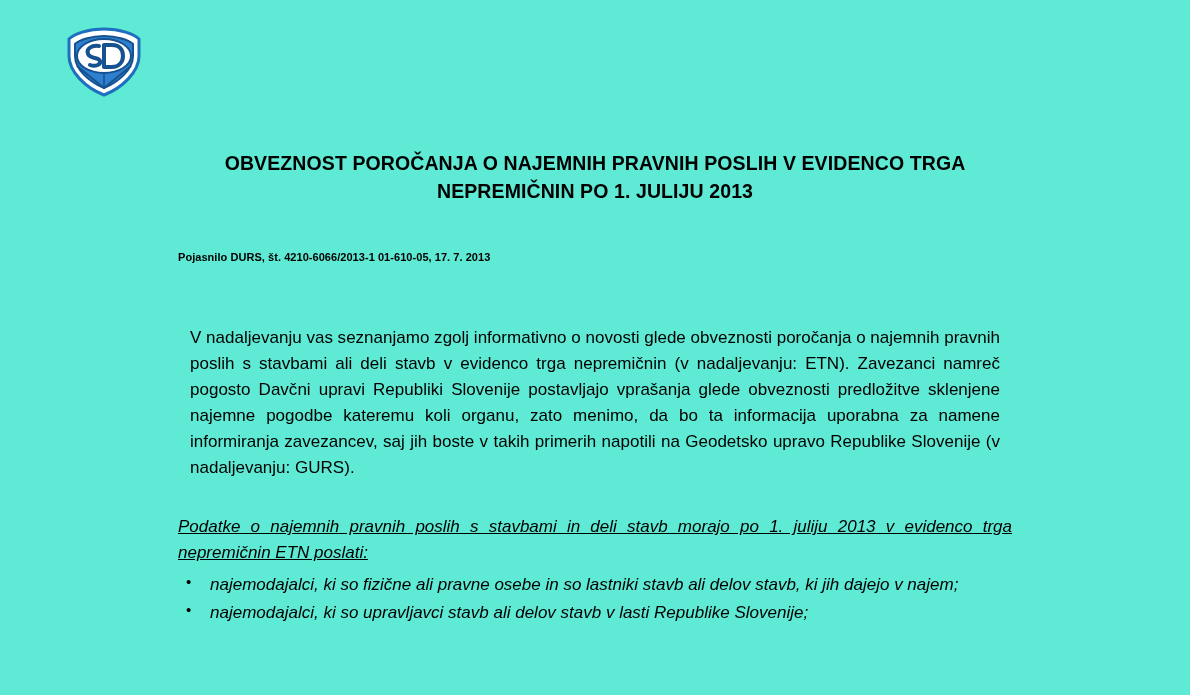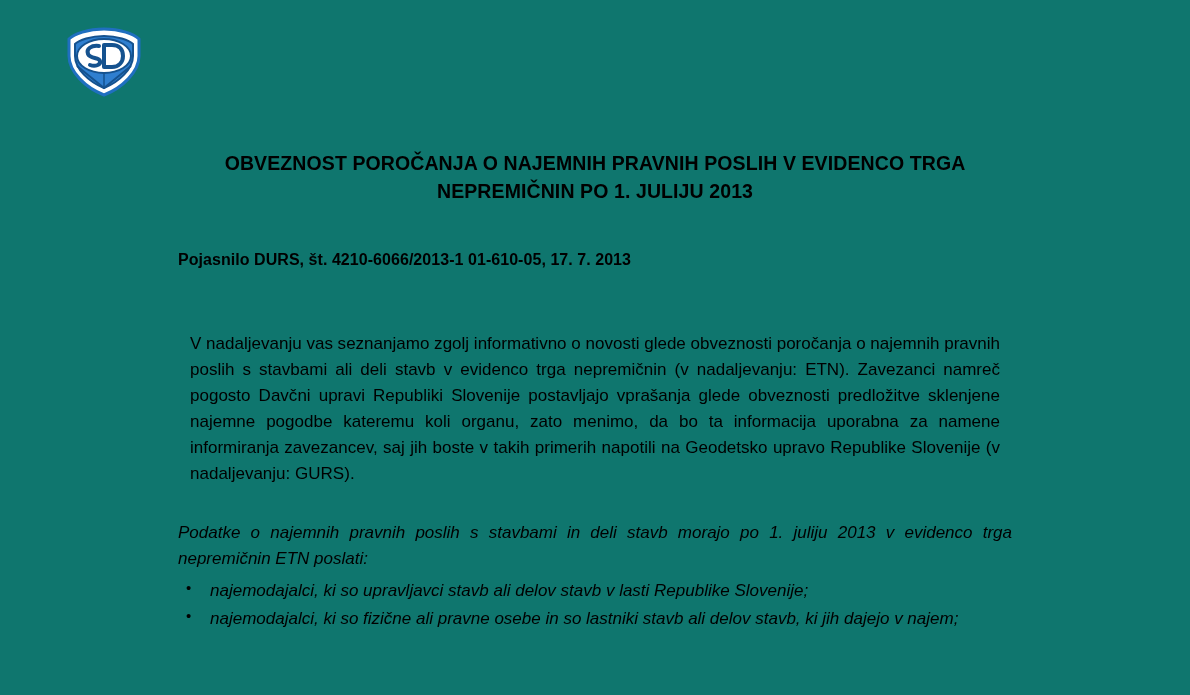--- a/index.html
+++ b/index.html
@@ -11,21 +11,21 @@
     width: 1190px;
     height: 695px;
     font-family: "Liberation Sans", sans-serif;
     color: #000000;
     overflow: hidden;
   }
   .page {
     position: relative;
     width: 1190px;
     height: 695px;
-    background: #0f766e;
+    background: #5eead4;
   }
   
   .logo {
     position: absolute;
     left: 62px;
     top: 26px;
     width: 84px;
     height: 72px;
   }
   
@@ -37,21 +37,21 @@
   }
   .doc-title {
     font-size: 19.5px;
     font-weight: bold;
     text-align: center;
     line-height: 1.42;
     letter-spacing: 0.1px;
     margin: 0;
   }
   .doc-subtitle {
-    font-size: 16px;
+    font-size: 11px;
     font-weight: bold;
     margin: 0;
     padding-top: 46px;
     text-align: left;
     letter-spacing: 0.05px;
   }
   .para {
     font-size: 17px;
     line-height: 1.52;
     text-align: justify;
@@ -59,20 +59,21 @@
     padding-top: 50px;
     letter-spacing: 0.01px;
   }
   .para-italic {
     font-size: 17px;
     line-height: 1.52;
     text-align: justify;
     font-style: italic;
     margin: 0;
     padding-top: 22px;
+    text-decoration: underline;
   }
   ul.bullets {
     margin: 0;
     padding: 4px 0 0 0;
     list-style: none;
   }
   ul.bullets li {
     position: relative;
     font-size: 17px;
     line-height: 1.5;
@@ -116,18 +117,18 @@
 
     <h1 class="doc-title">OBVEZNOST POROČANJA O NAJEMNIH PRAVNIH POSLIH V EVIDENCO TRGA NEPREMIČNIN PO 1. JULIJU 2013</h1>
 
     <h2 class="doc-subtitle">Pojasnilo DURS, št. 4210-6066/2013-1 01-610-05, 17. 7. 2013</h2>
 
     <p class="para">V nadaljevanju vas seznanjamo zgolj informativno o novosti glede obveznosti poročanja o najemnih pravnih poslih s stavbami ali deli stavb v evidenco trga nepremičnin (v nadaljevanju: ETN). Zavezanci namreč pogosto Davčni upravi Republiki Slovenije postavljajo vprašanja glede obveznosti predložitve sklenjene najemne pogodbe kateremu koli organu, zato menimo, da bo ta informacija uporabna za namene informiranja zavezancev, saj jih boste v takih primerih napotili na Geodetsko upravo Republike Slovenije (v nadaljevanju: GURS).</p>
 
     <p class="para-italic">Podatke o najemnih pravnih poslih s stavbami in deli stavb morajo po 1. juliju 2013 v evidenco trga nepremičnin ETN poslati:</p>
 
     <ul class="bullets">
+      <li>najemodajalci, ki so fizične ali pravne osebe in so lastniki stavb ali delov stavb, ki jih dajejo v najem;</li>
       <li>najemodajalci, ki so upravljavci stavb ali delov stavb v lasti Republike Slovenije;</li>
-      <li>najemodajalci, ki so fizične ali pravne osebe in so lastniki stavb ali delov stavb, ki jih dajejo v najem;</li>
     </ul>
 
   </div>
 </div>
 
 </body></html>

